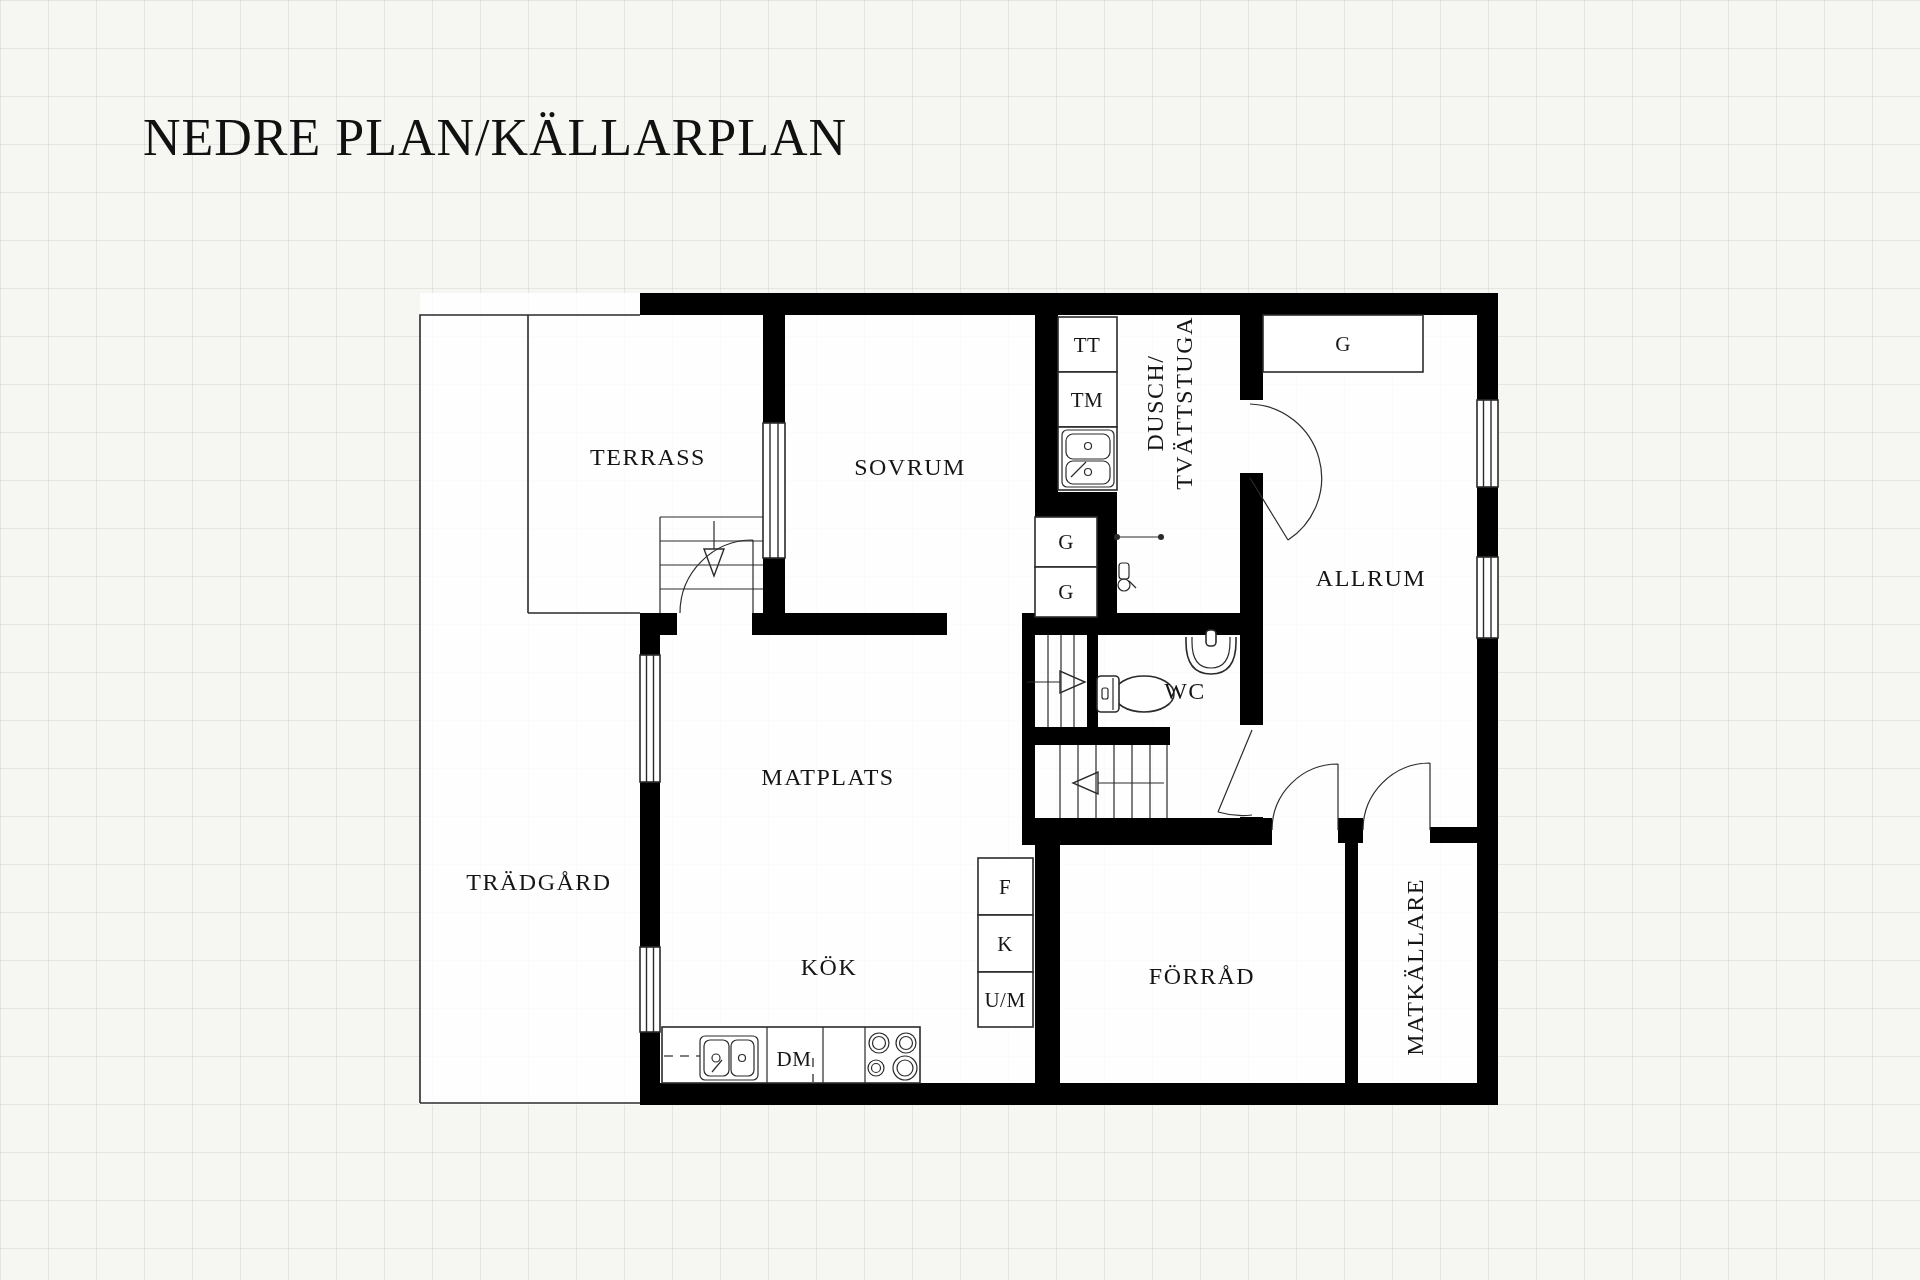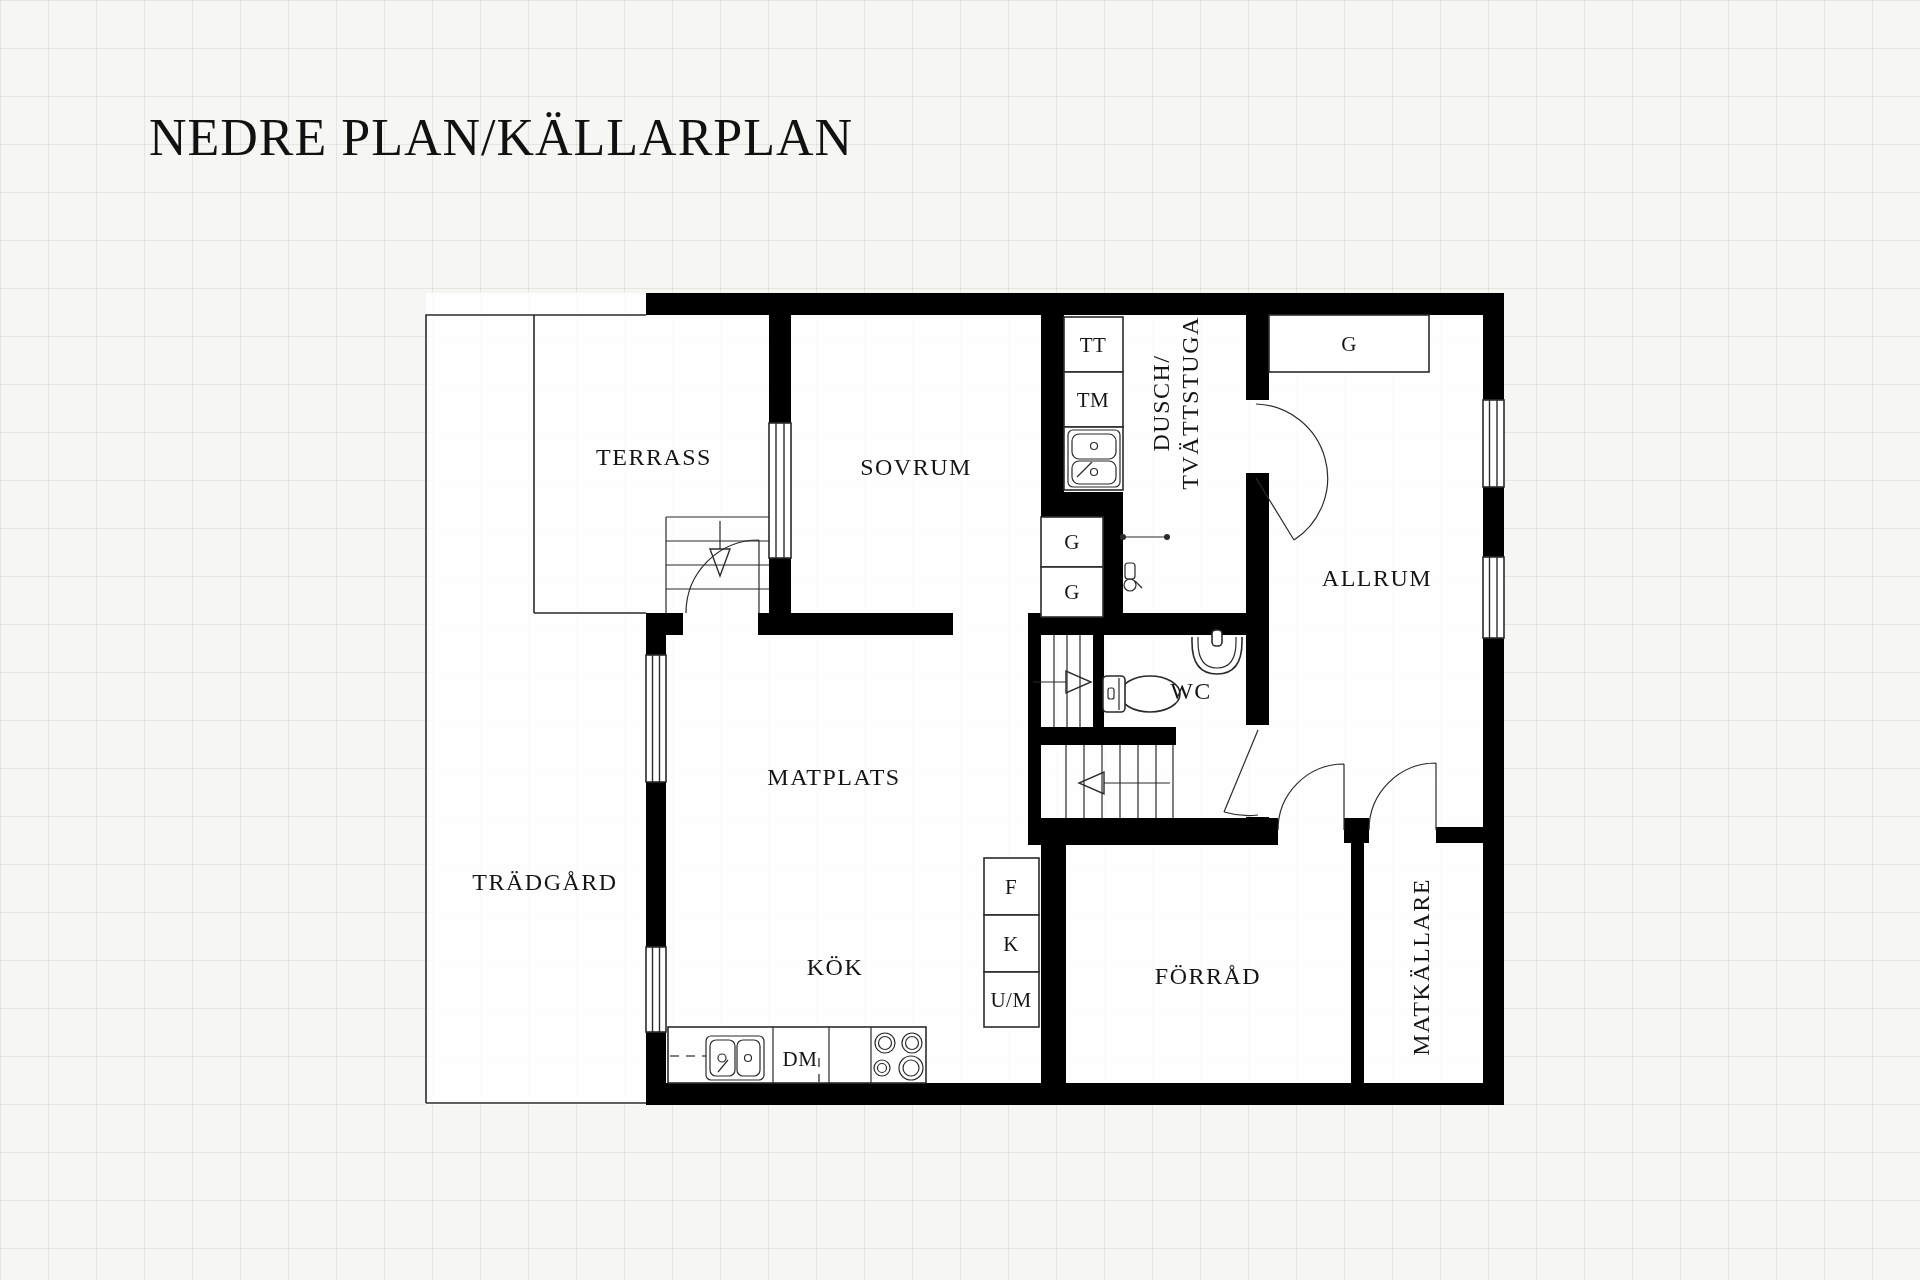--- a/index.html
+++ b/index.html
@@ -6,21 +6,21 @@
   body {
     width: 1920px; height: 1280px;
     font-family: "Liberation Serif", serif;
     background-color: #f6f6f3;
     background-image:
       linear-gradient(to right, rgba(150,150,145,0.18) 1px, transparent 1px),
       linear-gradient(to bottom, rgba(150,150,145,0.18) 1px, transparent 1px);
     background-size: 48px 48px;
     overflow: hidden;
   }
-  .stage { position: relative; width: 1876px; height: 1280px; margin-left: 6px; }
+  .stage { position: relative; width: 1876px; height: 1280px; }
   .plan-title {
     position: absolute;
     left: 0; top: 108px; width: 1920px;
     margin: 0;
     text-align: center;
     transform: translateX(-5px);
     font-size: 52px;
     font-weight: normal;
     letter-spacing: 1px;
     color: #111;

